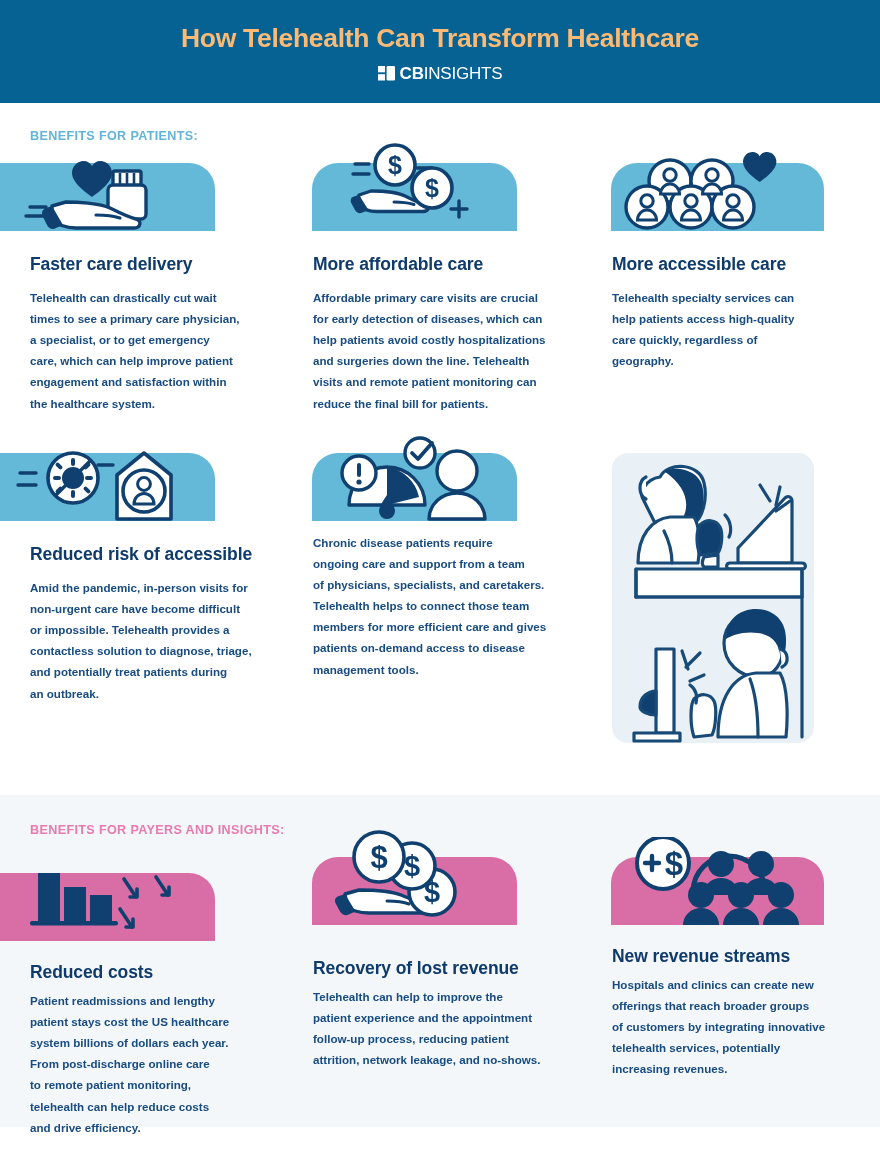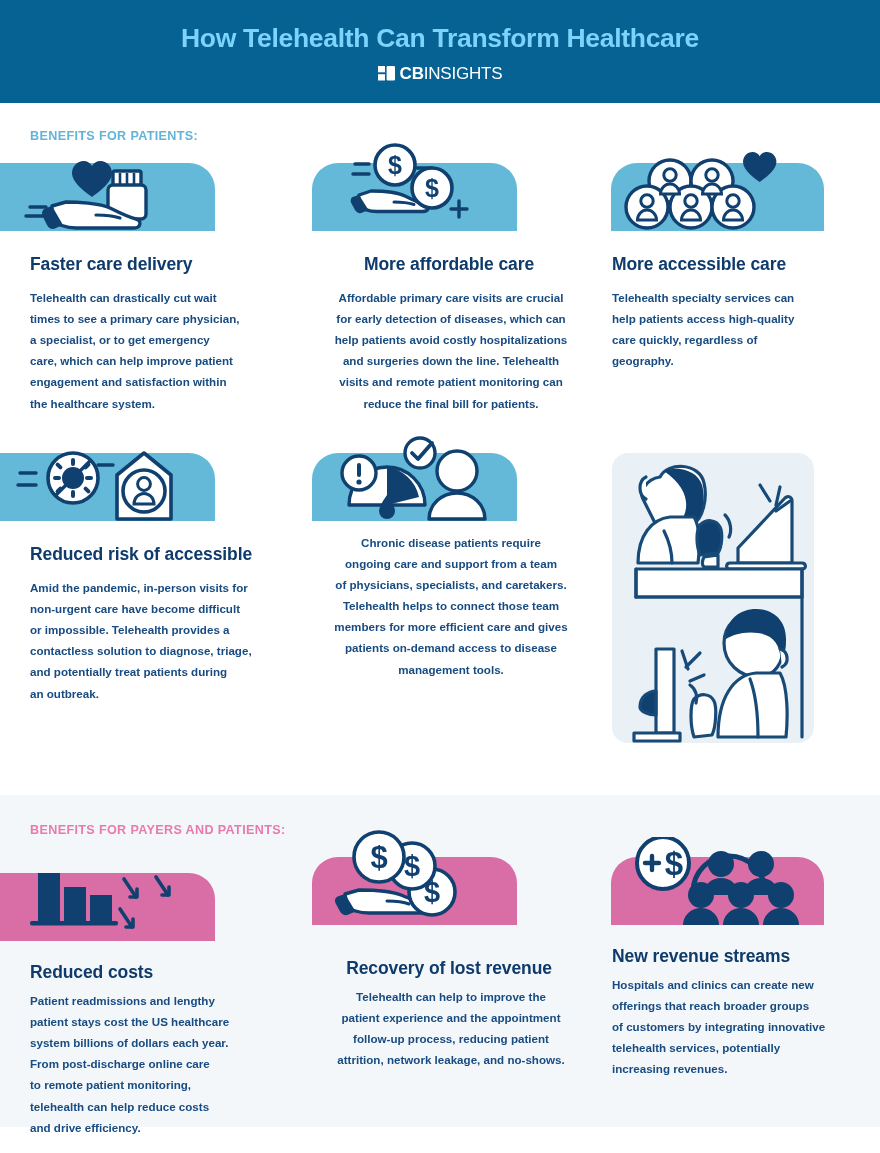--- a/index.html
+++ b/index.html
@@ -14,21 +14,21 @@
 
   
   .header {
     width: 880px; height: 103px;
     background: #056293;
     display: flex; flex-direction: column;
     align-items: center; justify-content: center;
     padding-top: 4px;
   }
   .header-title {
-    color: #7dd3fc;
+    color: #fdba74;
     font-size: 26.5px;
     font-weight: bold;
     letter-spacing: -0.3px;
     line-height: 1;
     margin-bottom: 13px;
   }
   .logo { display:flex; align-items:center; }
   .logo-mark { display:block; margin-right:5px; }
   .logo-text { font-size: 17px; letter-spacing: -0.2px; line-height:1; color:#ffffff; }
   .logo-text b { font-weight: bold; }
@@ -89,21 +89,21 @@
     color:#174b82;
     font-size: 11.6px;
     font-weight: bold;
     line-height: 1.82;
     margin-top: 11px;
     margin-left: 30px;
     margin-right: 12px;
     white-space: pre-line;
   }
   .card-body.nospace { margin-top: 6px; }
-  .col2 .card-title, .col2 .card-body { margin-left: 12px; text-align: center; }
+  .col2 .card-title, .col2 .card-body { margin-left: 12px; }
   .col3 .card-title, .col3 .card-body { margin-left: 10px; }
 
   
   .illus-panel {
     position:absolute;
     left: 612px; top: 0px;
     width: 202px; height: 290px;
     background: #eaf1f6;
     border-radius: 16px;
   }
@@ -317,21 +317,21 @@
               <path d="M88 200 l-14 14 M78 228 l14-6 M70 198 l6 18" fill="none"></path>
             </g>
           </svg>
         </div>
       </div>
     </div>
   </div>
 
   <div class="section-payers">
 
-    <div class="section-label label-pink">BENEFITS FOR PAYERS AND PATIENTS:</div>
+    <div class="section-label label-pink">BENEFITS FOR PAYERS AND INSIGHTS:</div>
 
     <div class="grid" style="height:230px;">
 
       <div class="card card-col1 col1" style="top:16px;">
         <div class="icon-band band-pink band-col1">
           <svg class="icon-art" width="215" height="80" viewBox="0 0 215 80" style="bottom:0;left:0;">
             <g fill="#10406f">
               <rect x="38" y="12" width="22" height="50"></rect>
               <rect x="64" y="26" width="22" height="36"></rect>
               <rect x="90" y="34" width="22" height="28"></rect>

